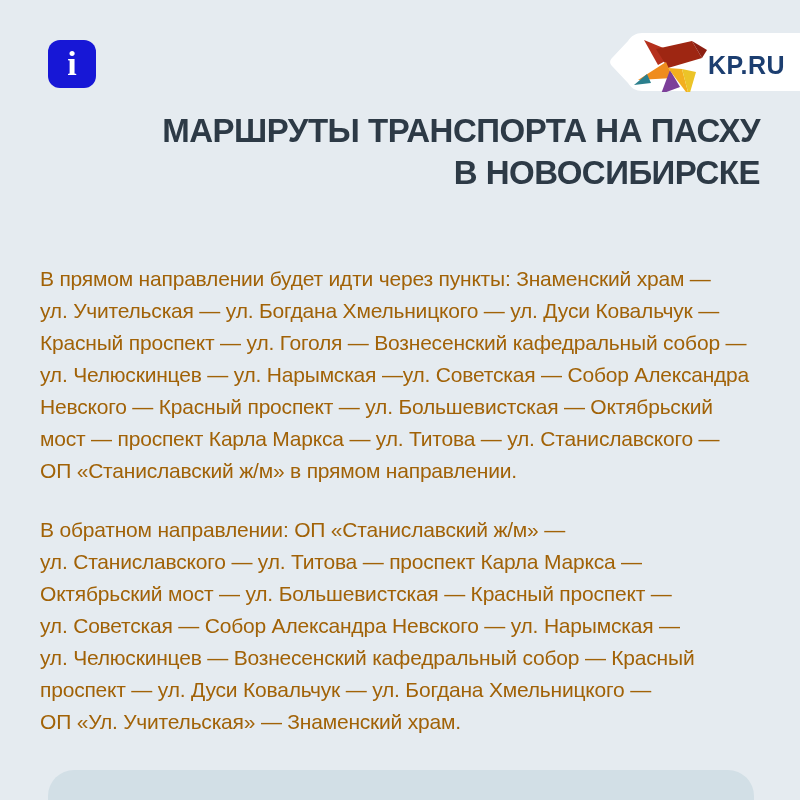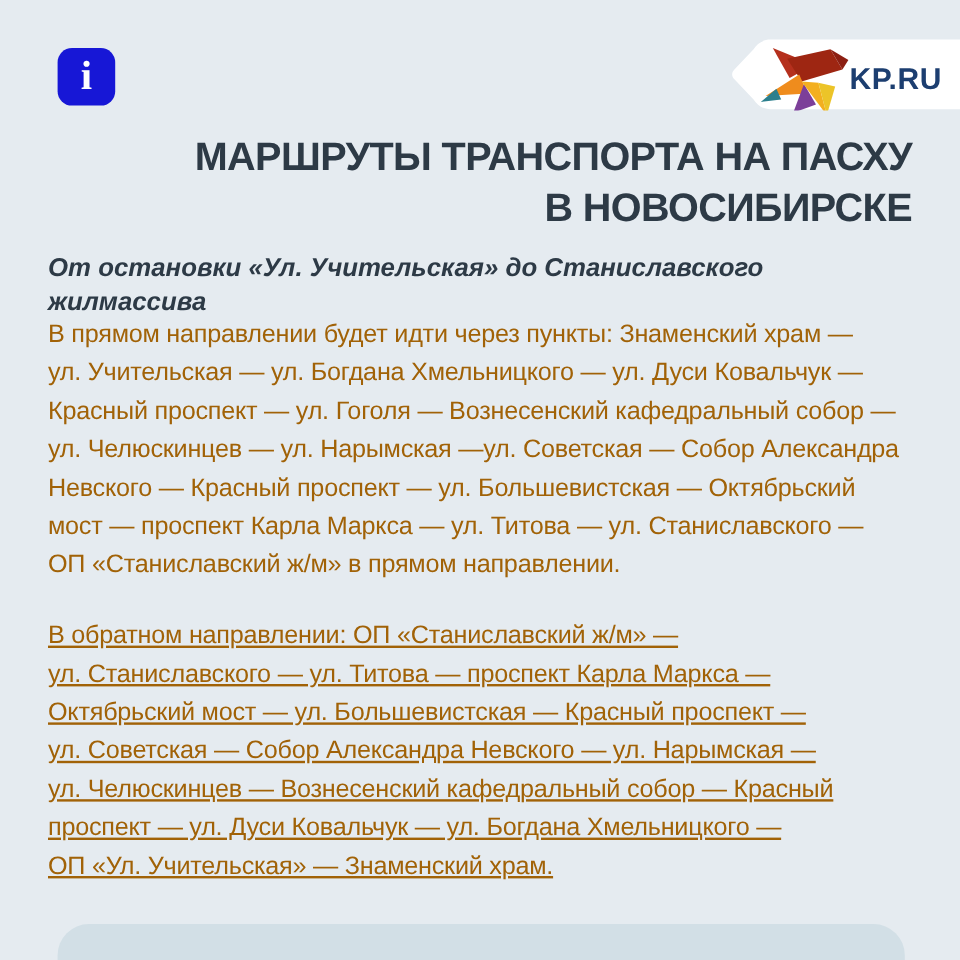--- a/index.html
+++ b/index.html
@@ -58,21 +58,21 @@
   .body-text {
     position: absolute;
     left: 40px; top: 263px;
     width: 740px;
     font-size: 21px;
     line-height: 32px;
     letter-spacing: -0.2px;
     color: #a16207;
   }
   .paragraph { white-space: pre-line; }
-  .paragraph + .paragraph { margin-top: 27px; text-decoration: underline; }
+  .paragraph + .paragraph { margin-top: 27px; }
   .next-card {
     position: absolute;
     left: 48px; top: 770px;
     width: 706px; height: 60px;
     background: #d2dfe6;
     border-radius: 26px 26px 0 0;
   }
 </style>
 </head>
 <body>
@@ -97,21 +97,20 @@
       <polygon points="53,62 62,38 72,55" fill="#7c3f99"></polygon>
       <polygon points="60,36 81,64 74,37" fill="#f3af1f"></polygon>
       <polygon points="74,37 81,64 88,40" fill="#ecc428"></polygon>
     </g>
     <text x="100" y="42" font-family="Liberation Sans, sans-serif" font-size="25" font-weight="bold" letter-spacing="0.5" fill="#1c3e70">KP.RU</text>
   </svg>
 
   <h1 class="title">МАРШРУТЫ ТРАНСПОРТА НА ПАСХУ
 В НОВОСИБИРСКЕ</h1>
 
-  <div class="subtitle">От остановки «Ул. Учительская» до Станиславского жилмассива</div>
 
   <div class="body-text">
     <p class="paragraph">В прямом направлении будет идти через пункты: Знаменский храм —
 ул. Учительская — ул. Богдана Хмельницкого — ул. Дуси Ковальчук —
 Красный проспект — ул. Гоголя — Вознесенский кафедральный собор —
 ул. Челюскинцев — ул. Нарымская —ул. Советская — Собор Александра
 Невского — Красный проспект — ул. Большевистская — Октябрьский
 мост — проспект Карла Маркса — ул. Титова — ул. Станиславского —
 ОП «Станиславский ж/м» в прямом направлении.</p>
     <p class="paragraph">В обратном направлении: ОП «Станиславский ж/м» —

